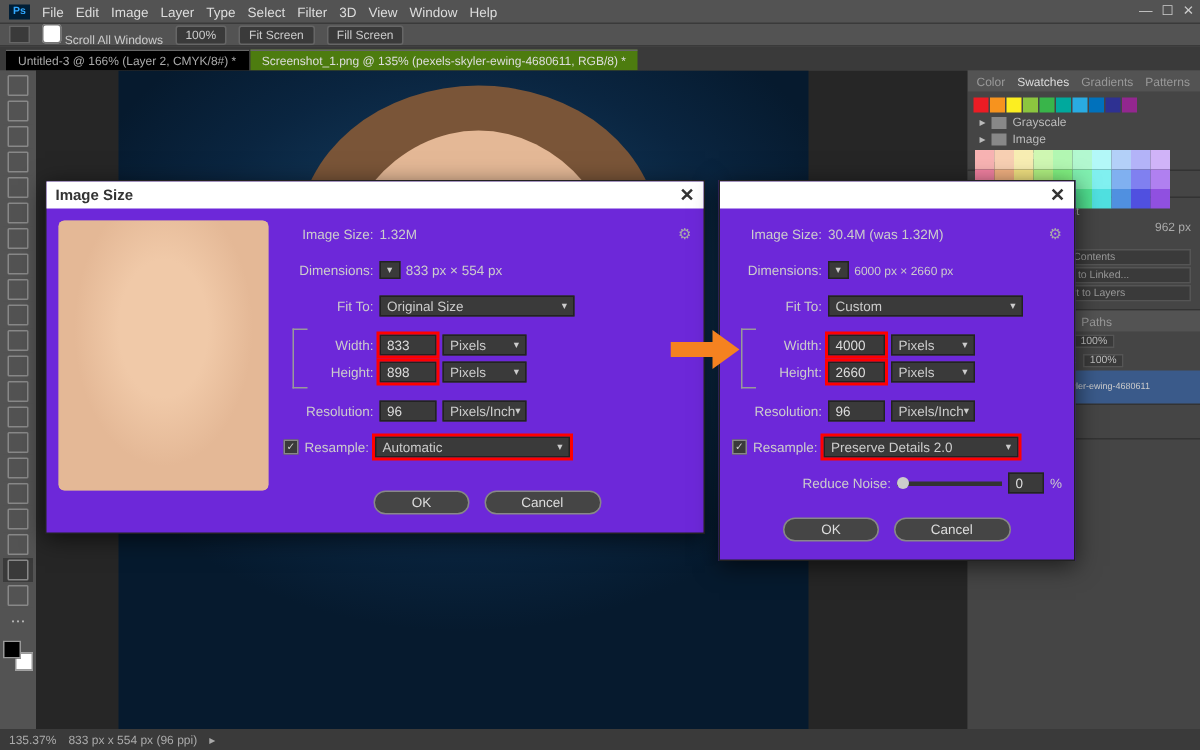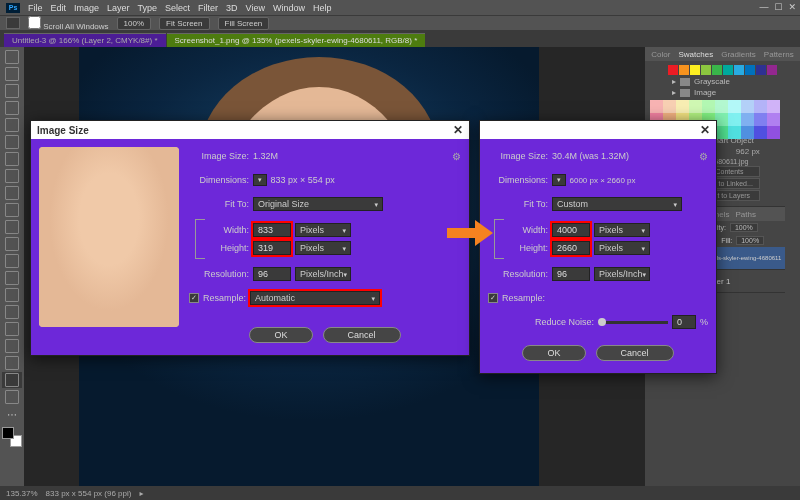--- a/index.html
+++ b/index.html
@@ -11,41 +11,41 @@
 .win-ctrl { position:absolute; right:4px; top:2px; display:flex; gap:6px; font-size:9px; color:#ccc; }
 .win-ctrl span { cursor:pointer; }
 
 
 .optbar { height:16px; background:#535353; border-top:1px solid #3a3a3a; border-bottom:1px solid #3a3a3a; display:flex; align-items:center; padding:0 6px; gap:8px; font-size:8px; }
 .optbar .ico { width:14px; height:12px; background:#3a3a3a; border:1px solid #666; }
 .optbar .btn { background:#3a3a3a; border:1px solid #666; padding:1px 6px; color:#ccc; border-radius:2px; }
 
 
 .tabbar { height:16px; background:#3a3a3a; display:flex; align-items:flex-end; padding-left:4px; font-size:8px; }
-.tabbar .tab { background:#4c1d95; padding:2px 8px; border-top:1px solid #666; margin-right:1px; color:#aaa; }
+.tabbar .tab { background:#000000; padding:2px 8px; border-top:1px solid #666; margin-right:1px; color:#aaa; }
 .tabbar .tab.active { background:#4d7c0f; color:#ddd; }
 
 
 .main { position:absolute; top:47px; left:0; right:0; bottom:14px; display:flex; }
 .tools { width:24px; background:#535353; display:flex; flex-direction:column; gap:1px; padding:2px; }
 .tool { width:20px; height:16px; background:#535353; display:flex; align-items:center; justify-content:center; font-size:10px; color:#ccc; position:relative; }
 .tool.sel { background:#3a3a3a; }
 .tool::after { content:''; position:absolute; width:12px; height:12px; border:1px solid #888; border-radius:1px; }
 .tool.noborder::after { border:none; }
 .swatch-fg-bg { width:20px; height:20px; position:relative; margin-top:4px; }
 .swatch-fg-bg .fg { position:absolute; width:12px; height:12px; background:#000; border:1px solid #999; top:0; left:0; }
 .swatch-fg-bg .bg { position:absolute; width:12px; height:12px; background:#fff; border:1px solid #999; bottom:0; right:0; }
 
 .canvas { flex:1; background:#262626; position:relative; overflow:hidden; }
 .photo { position:absolute; top:0; left:55px; width:460px; height:440px; background:radial-gradient(ellipse 60% 50% at 50% 35%, #1a4a72 0%, #0a2540 70%, #061a2e 100%); }
 .face { position:absolute; top:40px; left:140px; width:200px; height:240px; background:#e4b896; border-radius:50% 50% 45% 45%; }
 .hair { position:absolute; top:20px; left:90px; width:300px; height:400px; background:#8b6544; border-radius:50% 50% 30% 30%; z-index:-1; }
 .hair2 { position:absolute; top:10px; left:120px; width:240px; height:200px; background:#7a5538; border-radius:50% 50% 0 0; }
 
-.rightpanels { width:155px; background:#454545; display:flex; flex-direction:column; font-size:8px;align-items:center; }
+.rightpanels { width:155px; background:#454545; display:flex; flex-direction:column; font-size:8px; }
 .panel-tabs { height:14px; display:flex; gap:8px; padding:0 6px; align-items:center; background:#535353; }
 .panel-tabs span { color:#999; }
 .panel-tabs span.active { color:#ddd; }
 .swatches { padding:4px; }
 .sw-row { display:flex; gap:1px; margin-bottom:1px; }
 .sw { width:10px; height:10px; }
 .sw-group { display:flex; align-items:center; gap:4px; padding:1px 4px; color:#bbb; }
 .sw-group .folder { width:10px; height:8px; background:#888; }
 .adj-panel { padding:4px 6px; font-size:8px; color:#aaa; border-top:1px solid #333; }
 .adj-row { display:flex; justify-content:space-between; padding:2px 0; }
@@ -64,21 +64,21 @@
 .dialog { position:absolute; background:#6d28d9; border:1px solid #222; box-shadow:0 3px 15px rgba(0,0,0,0.6); font-size:9px; }
 .dialog .titlebar { height:18px; background:#fff; color:#333; display:flex; align-items:center; justify-content:space-between; padding:0 6px; font-size:10px; font-weight:bold; }
 .dialog .titlebar .close { font-size:12px; cursor:pointer; }
 .dialog .body { display:flex; padding:8px; gap:10px; }
 .dialog .preview { width:140px; height:180px; background:#e4b896; border-radius:4px; position:relative; overflow:hidden; }
 .dialog .preview .pf { position:absolute; inset:0; background:radial-gradient(ellipse at 50% 40%, #f0c9a8 30%, #e4b896 60%); }
 .dialog .form { flex:1; display:flex; flex-direction:column; gap:6px; color:#ccc; }
 .dialog .row { display:flex; align-items:center; gap:4px; height:18px; }
 .dialog .row .lbl { width:60px; text-align:right; }
 .dialog .row .val { background:#3a3a3a; border:1px solid #222; padding:1px 4px; width:38px; color:#ddd; }
-.dialog .row .unit { background:#3a3a3a; border:1px solid #222; padding:1px 4px; width:56px; color:#ccc; display:flex; justify-content:space-between; align-items:flex-end; }
+.dialog .row .unit { background:#3a3a3a; border:1px solid #222; padding:1px 4px; width:56px; color:#ccc; display:flex; justify-content:space-between; align-items:center; }
 .dialog .row .caret { font-size:7px; }
 .dialog .hl { outline:2px solid #f00; }
 .dialog .link-bracket { width:10px; height:40px; border-left:1px solid #999; border-top:1px solid #999; border-bottom:1px solid #999; margin-left:6px; position:relative; }
 .dialog .chk { width:10px; height:10px; background:#3a3a3a; border:1px solid #888; display:flex; align-items:center; justify-content:center; font-size:7px; }
 .dialog .wide { width:130px !important; }
 .dialog .btns { display:flex; justify-content:center; gap:10px; padding:8px 0 4px; }
 .dialog .btns .dbtn { background:#454545; border:1px solid #888; border-radius:10px; padding:2px 24px; color:#ddd; font-size:9px; }
 .dialog .gear { font-size:10px; color:#aaa; }
 .slider { display:flex; align-items:center; gap:4px;justify-content:flex-end; }
 .slider .track { width:70px; height:3px; background:#333; position:relative; }
@@ -318,21 +318,21 @@
           <div class="row">
               <span class="lbl" style="width:44px">Width:</span>
               <span class="val hl">833</span>
               <span class="unit">
                 <span>Pixels</span>
                 <span class="caret">▾</span>
               </span>
             </div>
           <div class="row">
               <span class="lbl" style="width:44px">Height:</span>
-              <span class="val hl">319</span>
+              <span class="val hl">898</span>
               <span class="unit">
                 <span>Pixels</span>
                 <span class="caret">▾</span>
               </span>
             </div>
         </div>
       </div>
       <div class="row">
           <span class="lbl">Resolution:</span>
           <span class="val">96</span>
@@ -410,20 +410,24 @@
           <span class="lbl">Resolution:</span>
           <span class="val">96</span>
           <span class="unit">
             <span>Pixels/Inch</span>
             <span class="caret">▾</span>
           </span>
         </div>
       <div class="row">
           <span class="chk">✓</span>
           <span>Resample:</span>
+          <span class="unit wide hl">
+            <span>Preserve Details 2.0</span>
+            <span class="caret">▾</span>
+          </span>
         </div>
       <div class="row slider">
           <span class="lbl" style="width:70px">Reduce Noise:</span>
           <span class="track">
             <span class="thumb"></span>
           </span>
           <span class="val" style="width:24px">0</span>
           <span>%</span>
         </div>
       <div class="btns">

